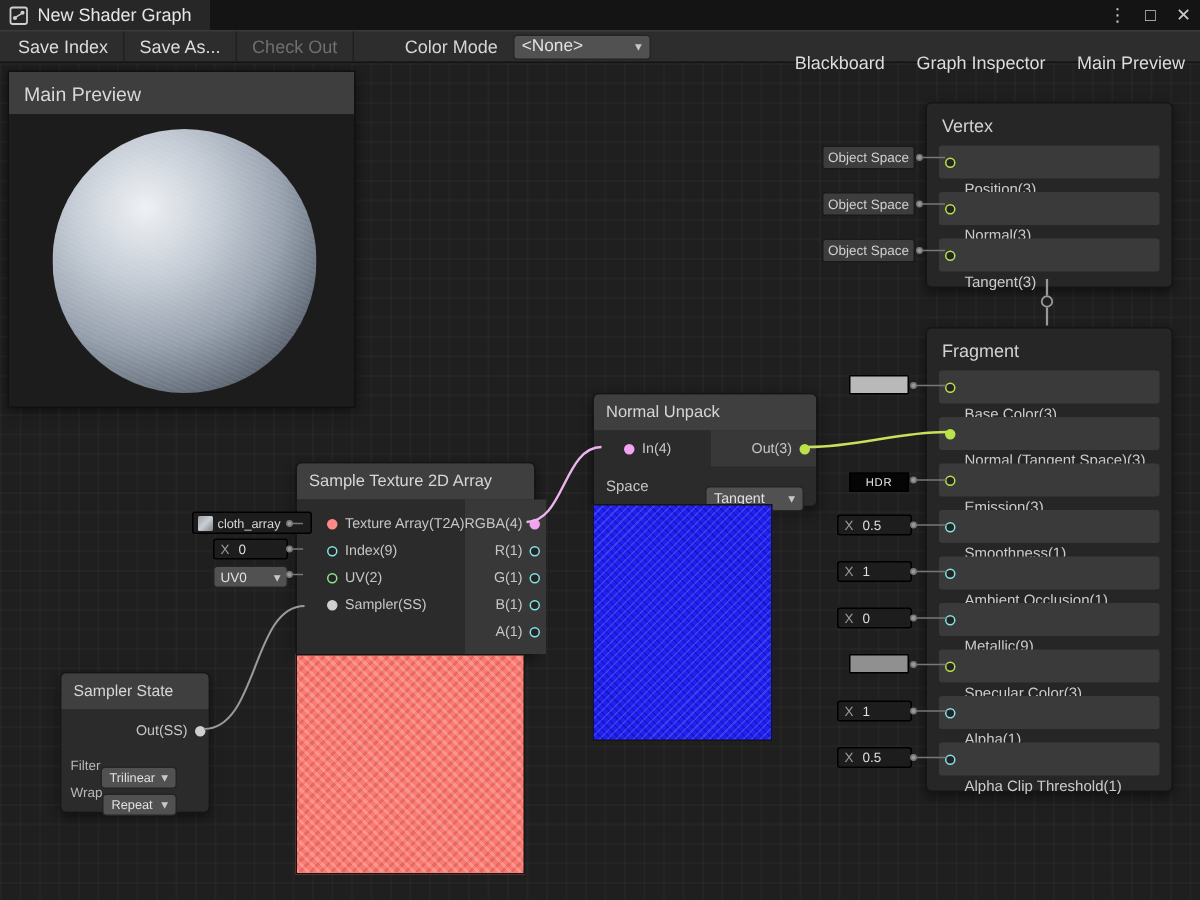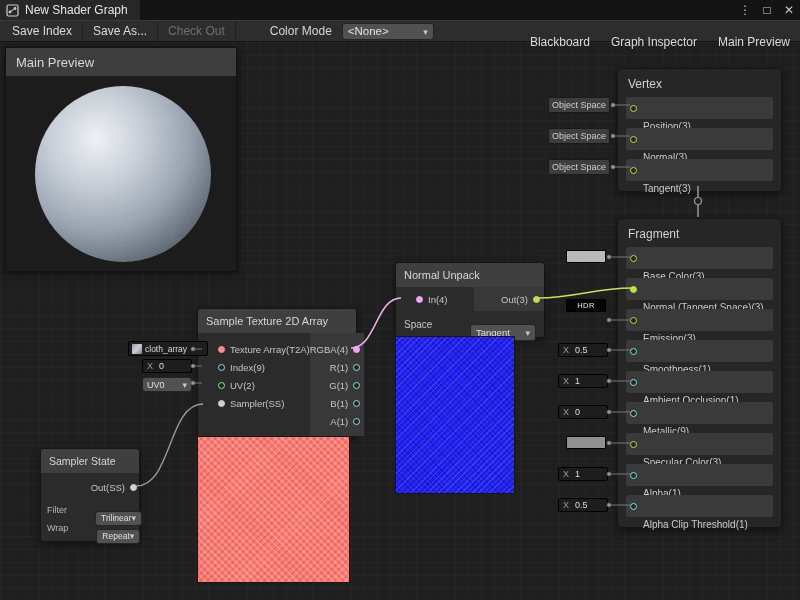--- a/index.html
+++ b/index.html
@@ -91,21 +91,21 @@
     justify-content:space-between; padding:0 8px; border-radius:0 0 3px 3px; }
   .space-row .slabel { font-size:10px; }
   .mini-dd { width:66px; height:17px; background:#515151; border:1px solid #242424;
     border-radius:3px; display:flex; align-items:center; padding:0 5px; font-size:9.5px;
     color:#e0e0e0;margin-top:16px; }
   
   #sampler-node { left:40px; top:406px; width:100px; }
   #sampler-node .out-row { height:28px; display:flex; align-items:center;
     justify-content:flex-end; gap:5px; padding-right:2px; background:#2b2b2b; }
   .prop-row { height:18px; display:flex; align-items:center; justify-content:space-between;
-    padding:0 21px 0 6px; background:#2b2b2b;gap:28px; }
+    padding:0 21px 0 6px; background:#2b2b2b; }
   .prop-row .slabel { font-size:9px; color:#b8b8b8; }
   .prop-row .mini-dd { width:58px; height:15px; font-size:8.5px; }
   #sampler-node .prop-row:last-child { padding-bottom:4px; height:22px; border-radius:0 0 3px 3px; }
 
   
   #vertex-node { left:617px; top:26px; width:165px; background:#262626; }
   #fragment-node { left:617px; top:176px; width:165px; background:#262626; }
 
   
   .tex-preview { position:absolute; z-index:2; border:1px solid #151515; }
@@ -292,21 +292,21 @@
         <span class="lbl">Alpha(1)</span>
       </div>
       <div class="block-row">
         <span class="port p-v1 ring"></span>
         <span class="lbl">Alpha Clip Threshold(1)</span>
       </div>
     </div>
   </div>
 
   <div class="widget swatch" style="left:566px;top:208px;background:var(--base_color_swatch)"></div>
-  <div class="widget hdrw" style="top:257px">
+  <div class="widget hdrw" style="top:273px">
     <span>HDR</span>
   </div>
   <div class="widget floatw" style="top:301px">
     <span class="fx">X</span>
     <span class="fv">0.5</span>
   </div>
   <div class="widget floatw" style="top:332px">
     <span class="fx">X</span>
     <span class="fv">1</span>
   </div>

